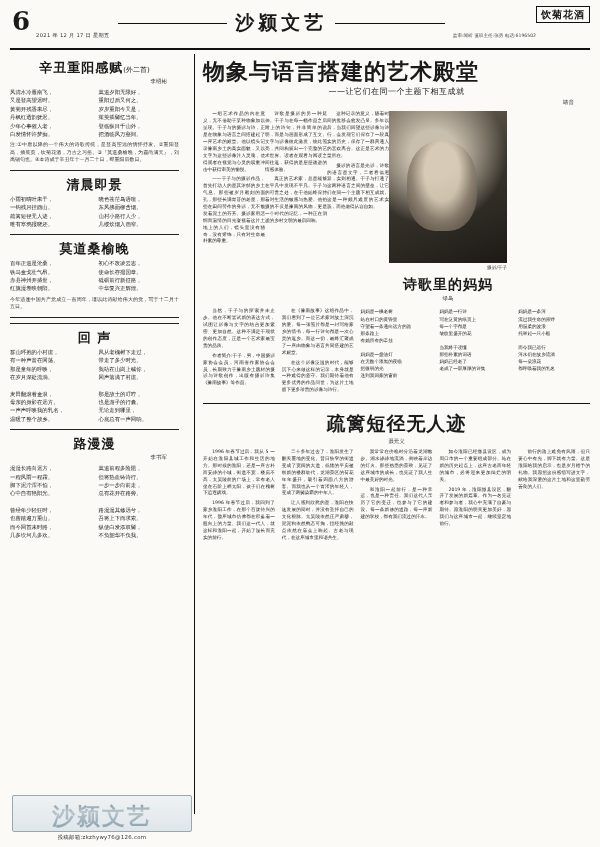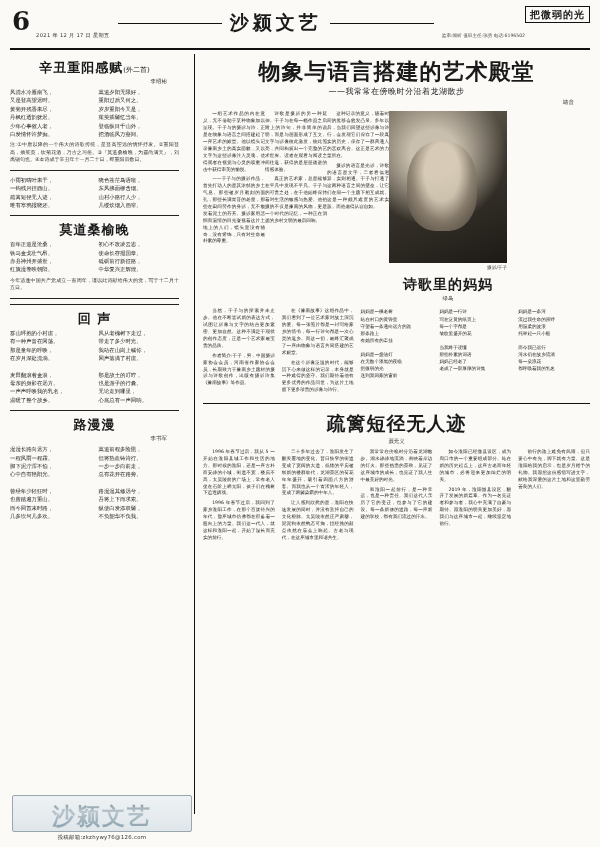--- a/index.html
+++ b/index.html
@@ -34,21 +34,21 @@
   .poem-title{font-family:"DejaVu Serif","Liberation Serif",serif;font-size:13px;font-weight:bold;text-align:center;letter-spacing:1px;margin:5px 0 1px;}
   .poem-title .sub{font-size:7px;font-weight:normal;letter-spacing:0;}
   .poem-author{font-size:5.5px;text-align:right;color:#333;margin:0 12px 3px 0;}
   .poem-cols{display:flex;justify-content:space-between;gap:8px;font-size:5.4px;line-height:1.55;color:#222;}
   .poem-cols div{flex:1;}
   .poem-note{font-size:5px;line-height:1.5;color:#333;margin-top:3px;text-align:justify;}
   .hr-thin{border:0;border-top:1px solid #222;margin:5px 0;}
   .hr-dbl{border:0;border-top:1px solid #222;margin:4px 0 5px;}
 
   
-  .headline{font-family:"DejaVu Serif","Liberation Serif",serif;font-size:22px;font-weight:bold;text-align:center;letter-spacing:1px;line-height:1.2;margin:4px 0 2px;}
+  .headline{font-family:"DejaVu Serif","Liberation Serif",serif;font-size:22px;font-weight:bold;letter-spacing:1px;line-height:1.2;margin:4px 0 2px;}
   .subhead{font-size:8px;text-align:center;color:#222;letter-spacing:.5px;margin-bottom:1px;}
   .byline{font-size:5.6px;text-align:right;color:#333;margin:1px 16px 4px 0;}
 
   .article-area{display:flex;}
   .txtcol{font-size:4.6px;line-height:1.5;color:#222;text-align:justify;}
   .txtcol p{margin:0 0 3px 0;text-indent:2em;}
 
   .photo-wrap{width:118px;}
   .photo{width:118px;height:152px;background:
       radial-gradient(circle at 38% 28%, #c9bfae 0 18%, rgba(0,0,0,0) 55%),
@@ -90,21 +90,21 @@
       <div class="mast-date">2021 年 12 月 17 日  星期五</div>
     </div>
     <div class="mast-center">
       <div class="rule"></div>
       <div class="mast-title">沙颍文艺</div>
       <div class="rule"></div>
     </div>
     <div class="mast-right">
       <div class="mast-meta">监审:闻昕   值班主任:张勇   电话:6196502</div>
     </div>
-    <div class="logo-box">把微弱的光</div>
+    <div class="logo-box">饮菊花酒</div>
   </div>
 
   <div class="body-grid">
 
     <div class="col-left">
 
       <div class="poem">
         <div class="poem-title"><span>辛丑重阳感赋</span><span class="sub">(外二首)</span></div>
         <div class="poem-author">李绍彬</div>
         <div class="poem-cols">
@@ -119,20 +119,21 @@
 岁岁重阳今又是，
 茱萸插鬓忆当年。
 登临纵目千山外，
 把酒临风万壑间。</div>
         </div>
         <div class="poem-note">注:①中唐以降的一个伟大的诗歌传统，是登高望远的情怀抒发。②重阳登高，插茱萸，饮菊花酒，乃古之习俗。③『莫道桑榆晚，为霞尚满天』，刘禹锡句也。④本诗成于辛丑年十一月二十日，即重阳后数日。</div>
       </div>
       <hr class="hr-thin">
 
       <div class="poem">
+        <div class="poem-title">清晨即景</div>
         <div class="poem-cols">
           <div style="white-space:pre-line">小雨初晴叶未干，
 一钩残月挂西山。
 疏篱短径无人迹，
 唯有寒鸦报晓还。</div>
           <div style="white-space:pre-line">晓色苍茫鸟语喧，
 东风拂面柳含烟。
 山村小路行人少，
 几缕炊烟入画帘。</div>
         </div>
@@ -211,21 +212,21 @@
         <div class="brand-box">
           <div class="brand">沙颍文艺</div>
         </div>
         <div class="brand-mail">投稿邮箱:zkzhywy76@126.com</div>
       </div>
     </div>
 
     <div class="col-right">
 
       <div class="headline">物象与语言搭建的艺术殿堂</div>
-      <div class="subhead">——我常常在傍晚时分沿着龙湖散步</div>
+      <div class="subhead">——让它们在同一个主题下相互成就</div>
       <div class="byline">靖音</div>
 
       <div class="article-area">
         <div class="txtcol" style="width:62px">
           <p>一组艺术作品的内在意义，无不借助于某种物象加以呈现。于子与的摄影与诗，正是在物象与语言之间搭建起了一座艺术的殿堂。他以镜头记录豫南乡土的真实面貌，又以文字为这些影像注入灵魂，使得观者在视觉与心灵的双重冲击中获得审美的愉悦。</p>
           <p>——于子与的摄影作品，首先打动人的是其浓郁的乡土气息。那些被岁月雕刻的面孔，那些长满青苔的老屋，那些在田间劳作的身影，无不散发着泥土的芬芳。摄影家用悲悯而温情的目光凝视着这片土地上的人们，镜头里没有猎奇，没有矫饰，只有对生命最朴素的尊重。</p>
         </div>
         <div class="txtcol" style="width:62px">
           <p>诗歌是摄影的另一种延伸。于子与在每一幅作品之后附上的诗句，并非简单的说明，而是与画面形成了互文。文字与影像彼此激发，彼此照亮，共同构筑出一个完整的艺术世界。读者在观看与阅读之间往返，获得的是层层递进的情感体验。</p>
           <p>真正的艺术家，总是能够在平凡中发现不平凡。于子与的可贵之处，在于他始终保持着对生活的敏感与热爱。他拍摄的不仅是豫南的风物，更是一个时代的记忆，一种正在消逝的乡村文明的最后回响。</p>

